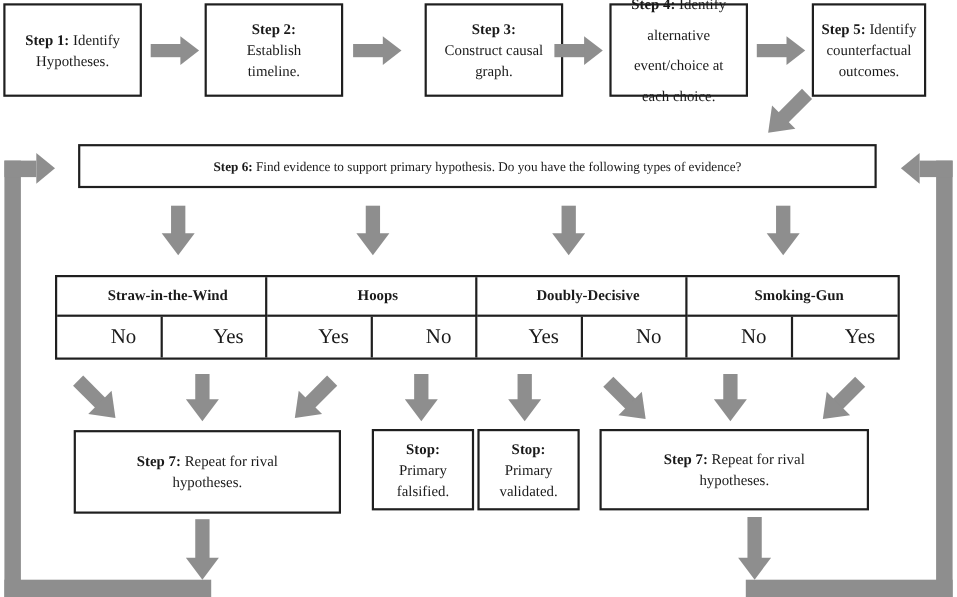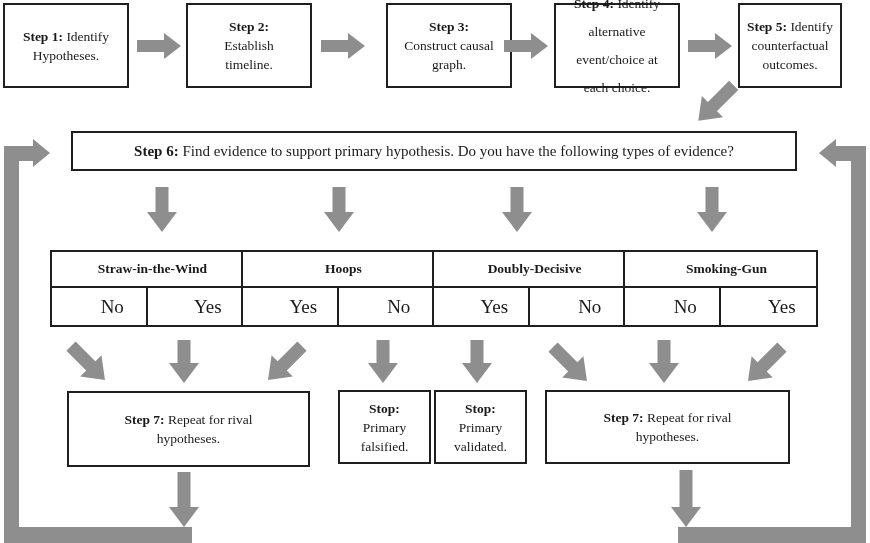--- a/index.html
+++ b/index.html
@@ -47,21 +47,21 @@
     font-weight:bold;font-size:13.5px;border-bottom:2px solid var(--border);
     border-right:2px solid var(--border);box-sizing:border-box;padding-left:12px;
   }
   #ev-table .hc:nth-child(4){border-right:none;text-align:right;}
   #ev-table .vc{
     display:flex;align-items:center;justify-content:center;font-size:19px;
     border-right:2px solid var(--border);box-sizing:border-box;padding-left:27px;
   }
   #ev-table .vc:last-child{border-right:none;}
   #step6{position:absolute;left:71px;top:131px;width:726px;height:40px;border:2px solid var(--border);
-    background:#fff;display:flex;align-items:center;justify-content:center;font-size:15px;box-sizing:border-box;}
+    background:#fff;display:flex;align-items:center;justify-content:center;font-size:12px;box-sizing:border-box;}
 </style>
 </head>
 <body>
 
 <div id="stage">
 
   <div class="box" style="left:3px;top:3px;width:126px;height:85px;">
       <div><b>Step 1:</b> Identify</div>
       <div>Hypotheses.</div>
     </div>

